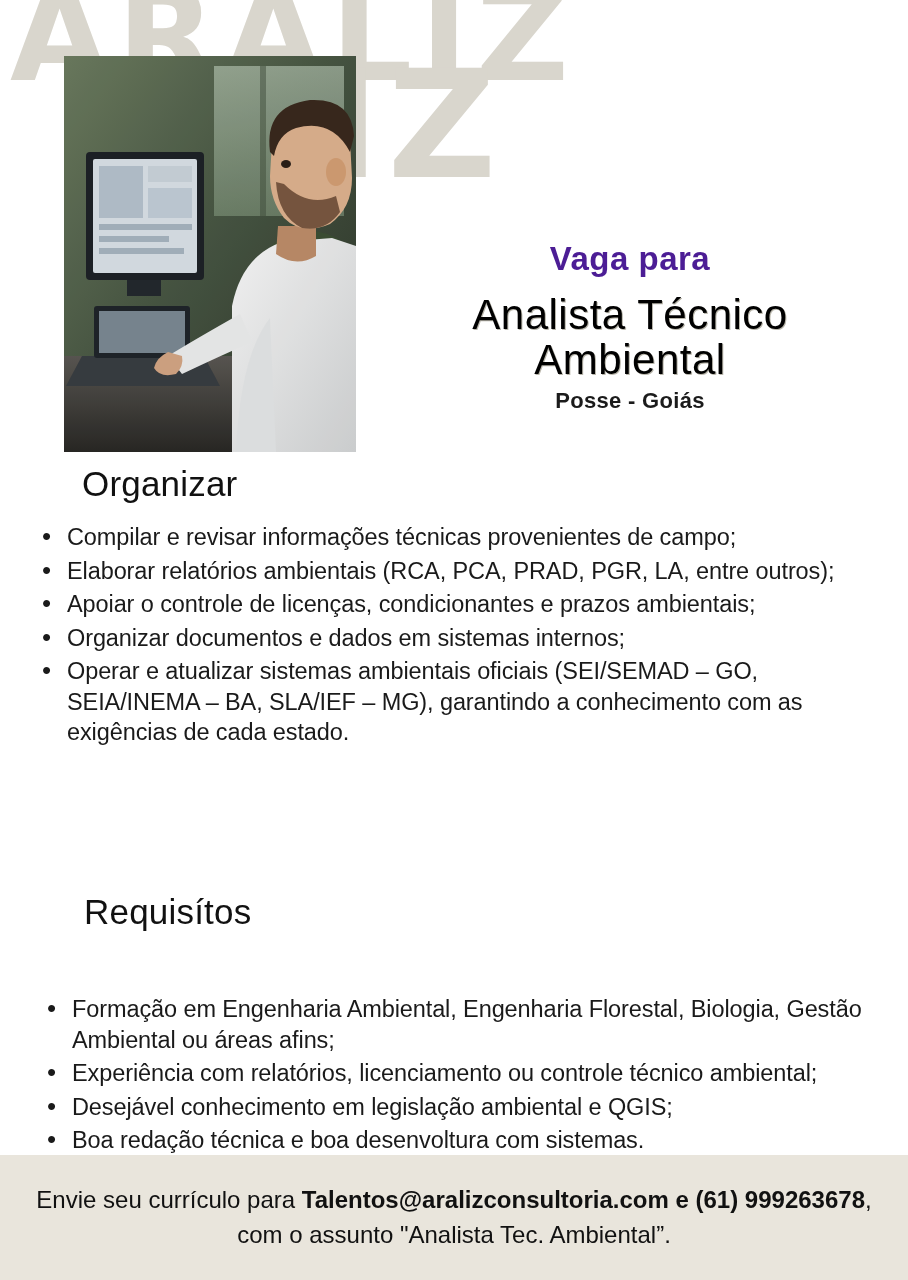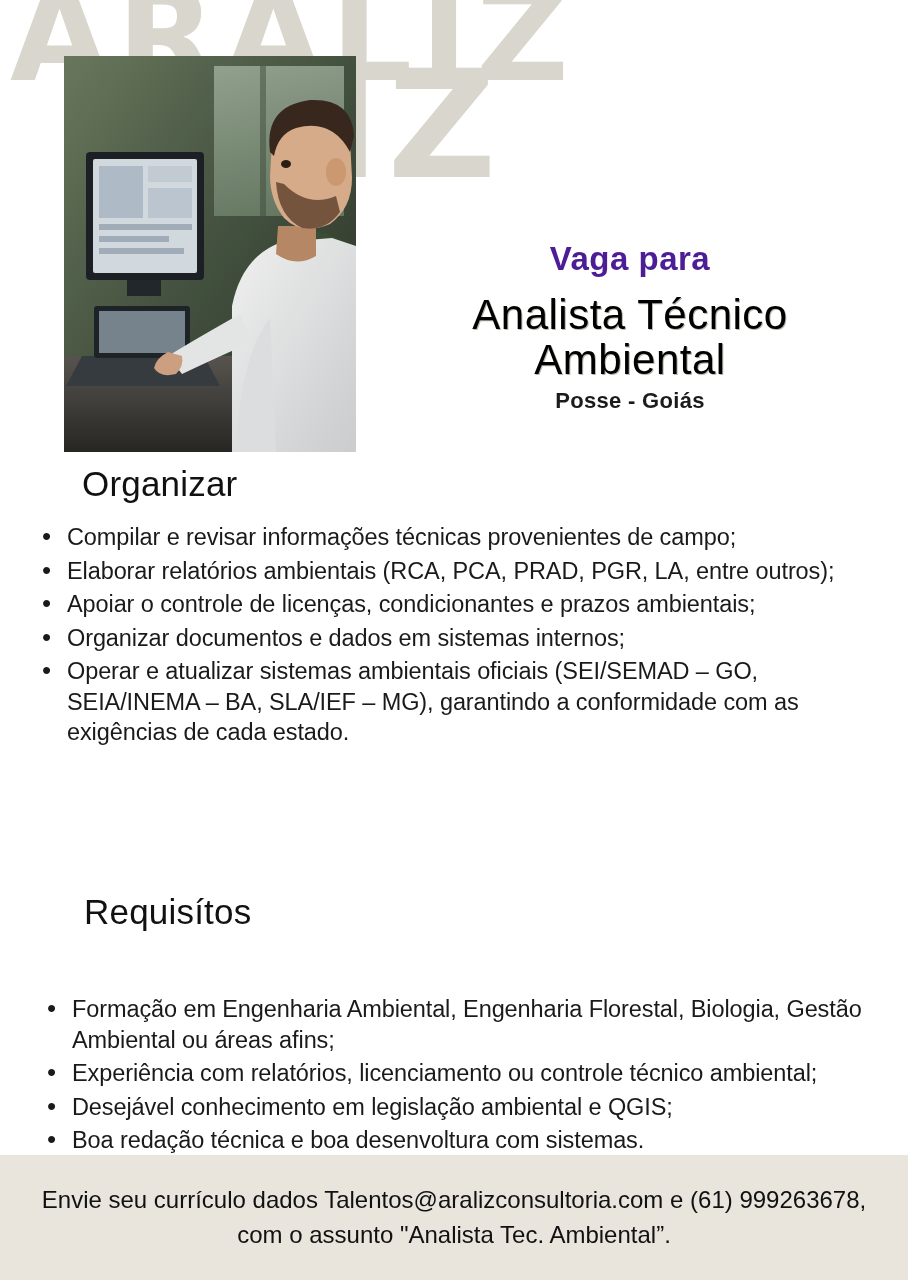--- a/index.html
+++ b/index.html
@@ -137,21 +137,21 @@
     align-items: center;
     justify-content: center;
     padding: 0 34px;
   }
   .footer p {
     font-size: 24px;
     line-height: 1.45;
     color: #111;
     text-align: center;
   }
-  .footer b { font-weight: 400; }
+  .footer b { font-weight: 700; }
 </style>
 </head>
 <body>
 
 <div class="watermark">
   <div class="wm-line one">ARALIZ</div>
   <div class="wm-line two">ALIZ</div>
 </div>
 
 <div class="photo">
@@ -228,28 +228,28 @@
   <div class="job-title">Analista Técnico Ambiental</div>
   <div class="job-location">Posse - Goiás</div>
 </div>
 
 <div class="section-heading" id="atividades-heading">Organizar</div>
 <ul class="bullets" id="atividades-list">
   <li>Compilar e revisar informações técnicas provenientes de campo;</li>
   <li>Elaborar relatórios ambientais (RCA, PCA, PRAD, PGR, LA, entre outros);</li>
   <li> Apoiar o controle de licenças, condicionantes e prazos ambientais;</li>
   <li>Organizar documentos e dados em sistemas internos;</li>
-  <li>Operar e atualizar sistemas ambientais oficiais (SEI/SEMAD – GO, SEIA/INEMA – BA, SLA/IEF – MG), garantindo a conformidade com as exigências de cada estado.</li>
+  <li>Operar e atualizar sistemas ambientais oficiais (SEI/SEMAD – GO, SEIA/INEMA – BA, SLA/IEF – MG), garantindo a conhecimento com as exigências de cada estado.</li>
 </ul>
 
 <div class="section-heading" id="requisitos-heading">Requisítos</div>
 <ul class="bullets" id="requisitos-list">
   <li>Formação em Engenharia Ambiental, Engenharia Florestal, Biologia, Gestão Ambiental ou áreas afins;</li>
   <li>Experiência com relatórios, licenciamento ou controle técnico ambiental;</li>
   <li> Desejável conhecimento em legislação ambiental e QGIS;</li>
   <li>Boa redação técnica e boa desenvoltura com sistemas.</li>
 </ul>
 
 <div class="footer">
   <p>
-    <span>Envie seu currículo dados </span><b>Talentos@aralizconsultoria.com e (61) 999263678</b><span>, com o assunto "Analista Tec. Ambiental”.</span>
+    <span>Envie seu currículo para </span><b>Talentos@aralizconsultoria.com e (61) 999263678</b><span>, com o assunto "Analista Tec. Ambiental”.</span>
   </p>
 </div>
 
 </body></html>

